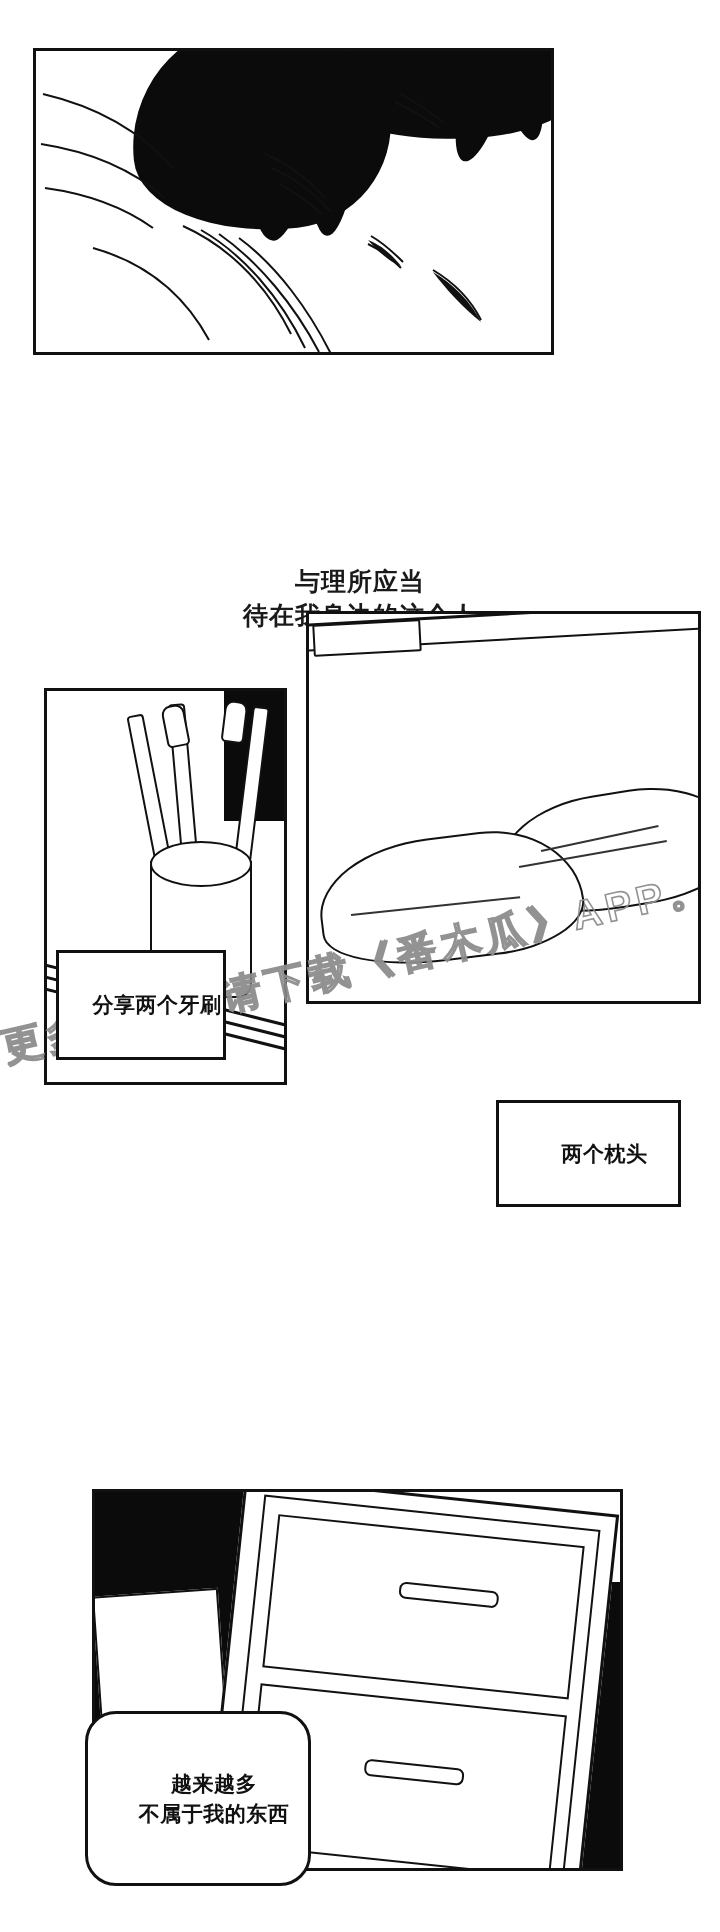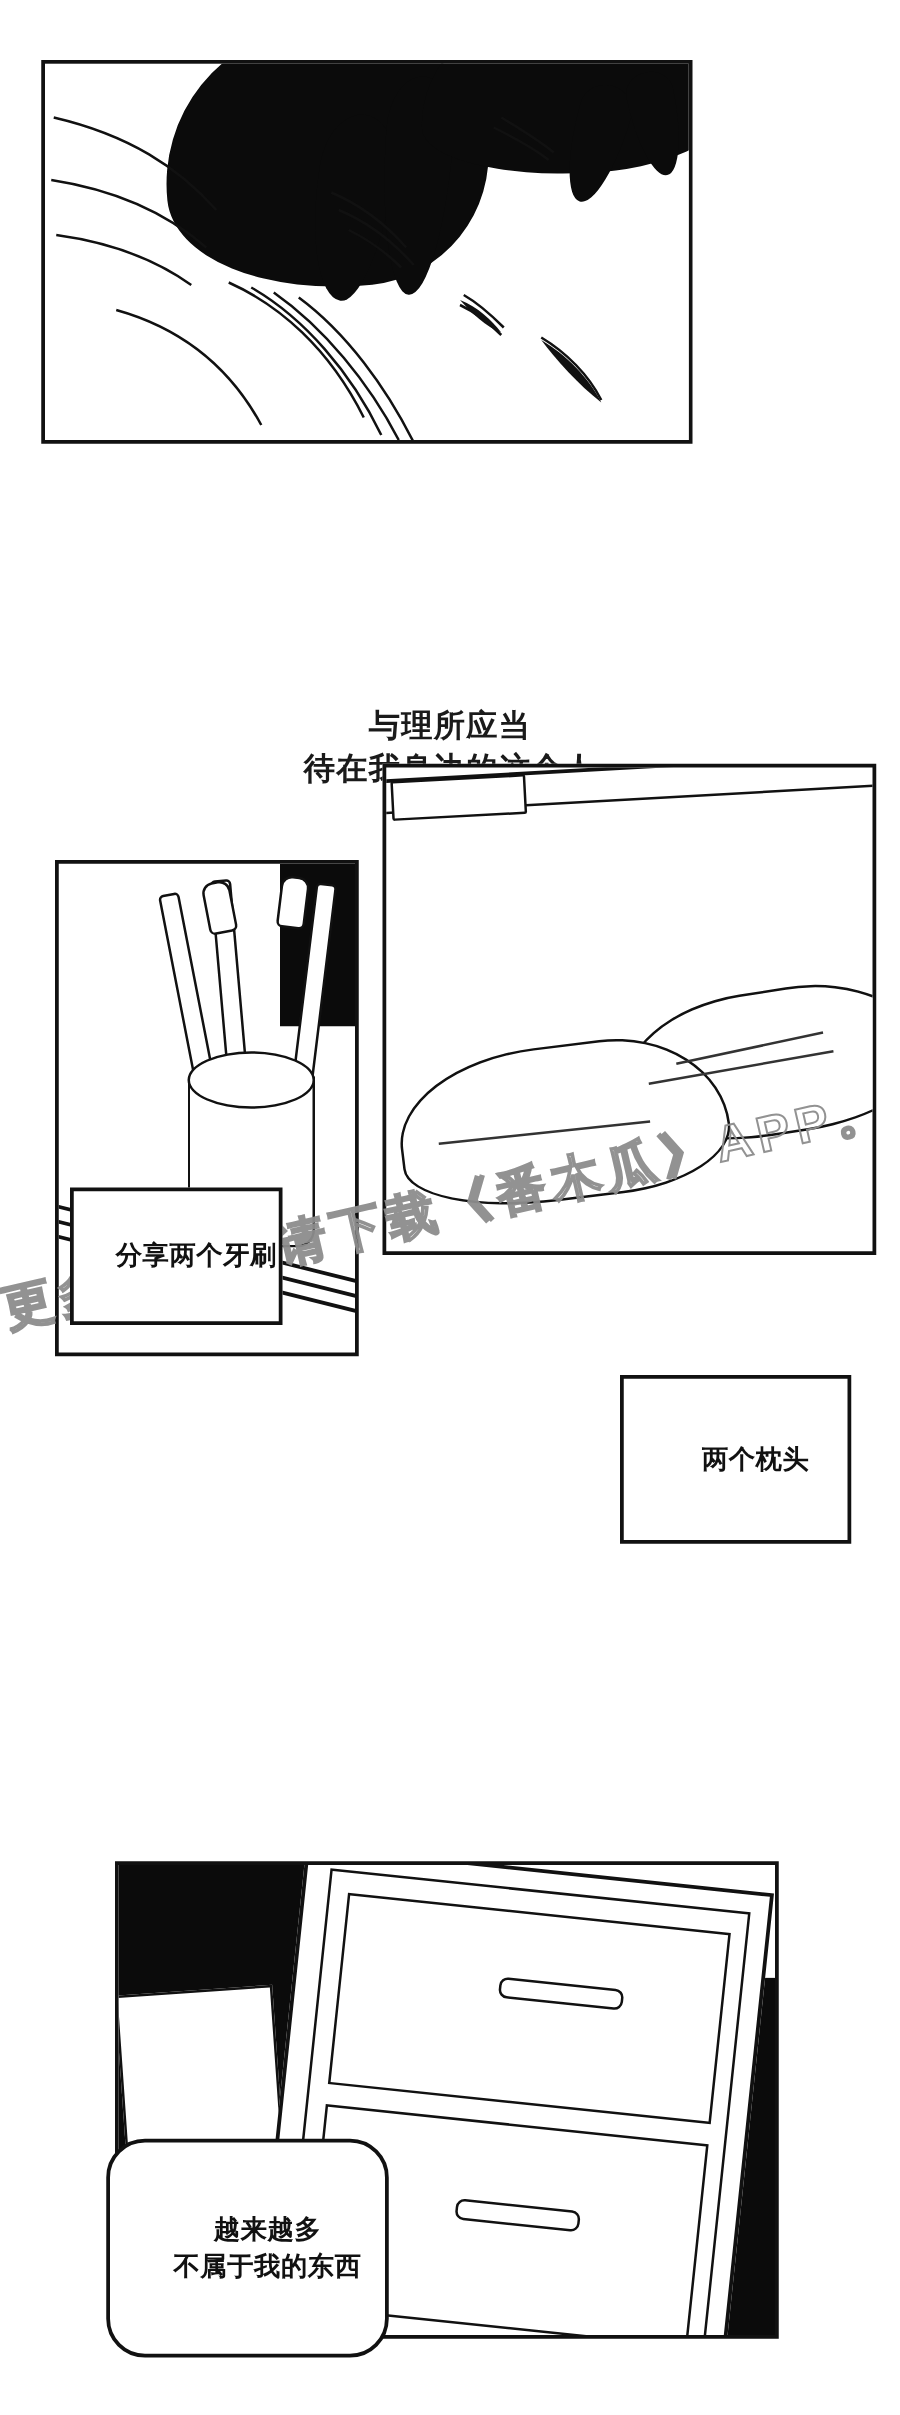--- a/index.html
+++ b/index.html
@@ -339,19 +339,19 @@
           <div class="p4-handle p4-handle-2"></div>
         </div>
       </div>
     </div>
   </div>
 
   <div id="watermark">更多作品，请下载《番木瓜》APP。</div>
 
   <div class="textbox" style="left:56px;  top:950px;  width:170px; height:110px;">分享两个牙刷</div>
 
-  <div class="textbox" style="left:496px; top:1100px; width:185px; height:135px;">两个枕头</div>
+  <div class="textbox" style="left:496px; top:1100px; width:185px; height:107px;">两个枕头</div>
 
 
   <div class="textbox" style="left:85px;  top:1711px; width:226px; height:175px;border-radius:31px;">越来越多
 不属于我的东西</div>
 
 </div>
 
 </body></html>

